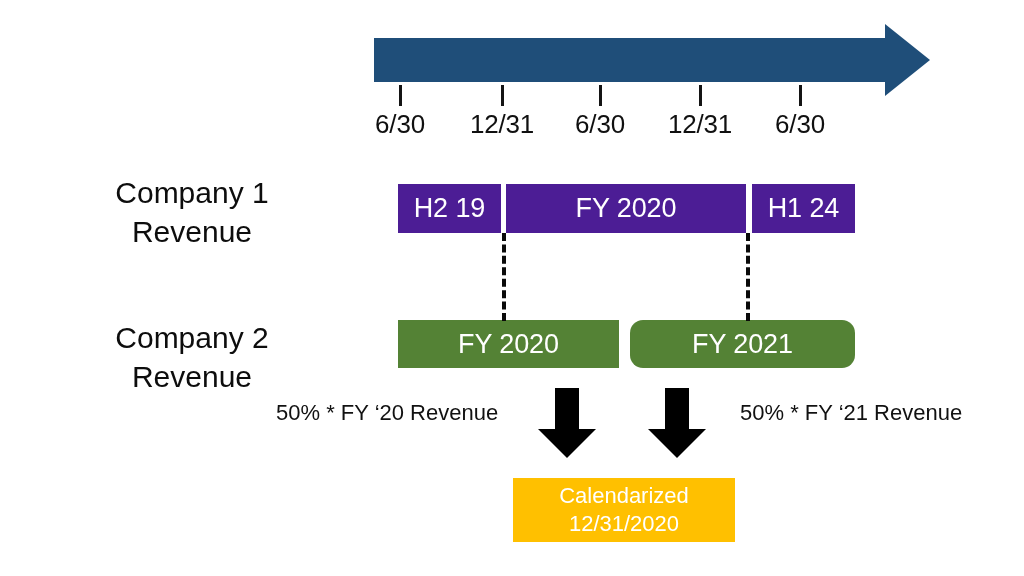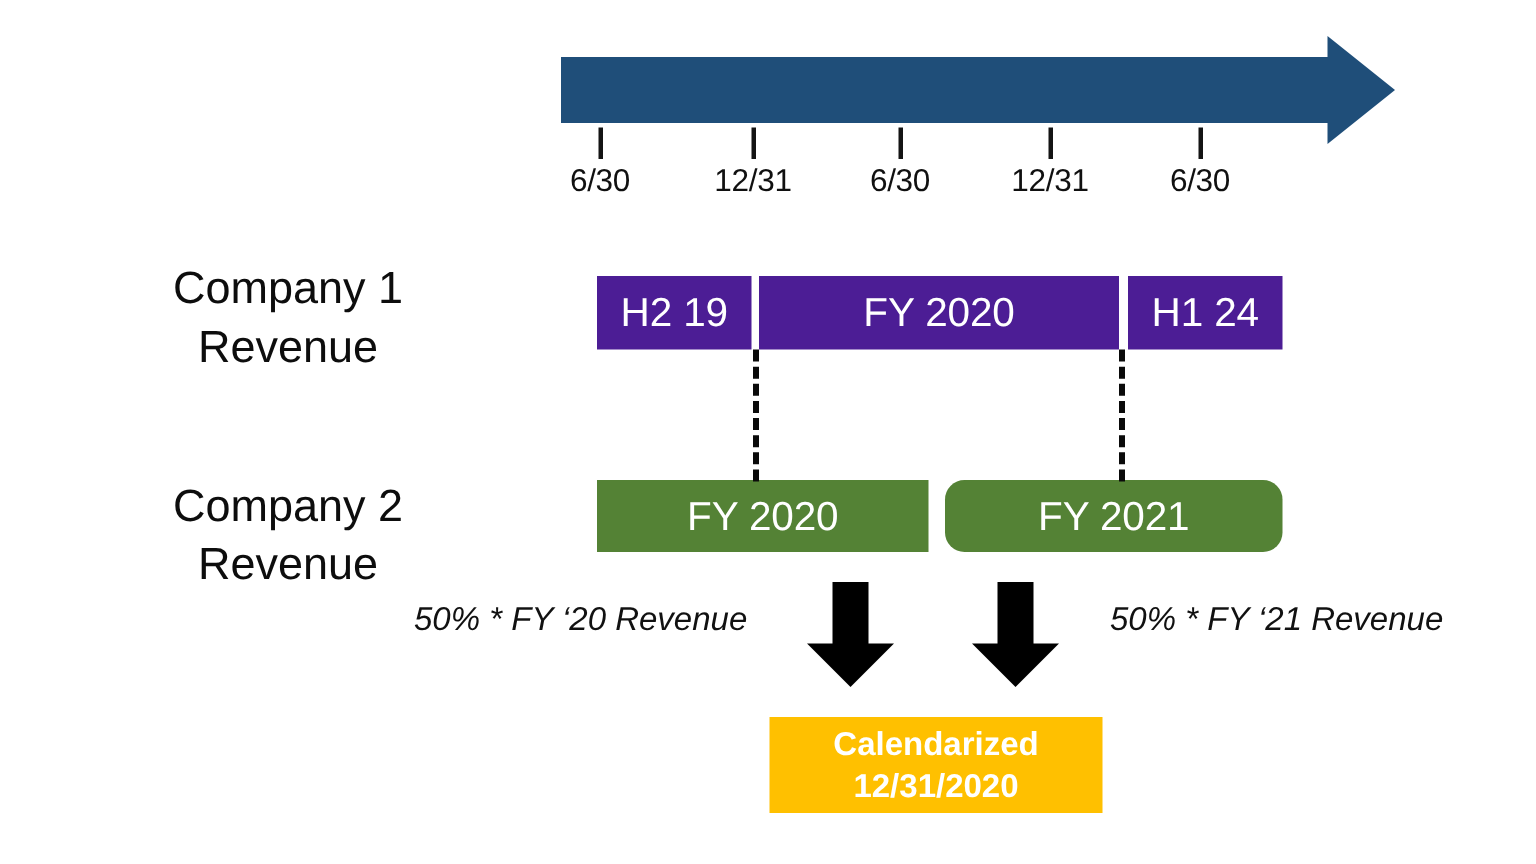--- a/index.html
+++ b/index.html
@@ -32,21 +32,21 @@
 
   
   .tick {
     width: 3px;
     background: #141414;
     top: 85px;
     height: 21px;
   }
   .tick-label {
     top: 109px;
-    font-size: 21px;
+    font-size: 26px;
     color: #101010;
     text-align: center;
     width: 120px;
     letter-spacing: -0.2px;
     white-space: nowrap;
   }
 
   
   .row-label {
     font-size: 30px;
@@ -83,37 +83,36 @@
     height: 88px;
   }
 
   
   .down-arrow { top: 388px; width: 58px; height: 70px; }
   .down-arrow svg { display: block; }
 
   
   .formula {
     font-size: 22px;
-    font-style: italic;
     color: #111111;
     top: 400px;
     white-space: nowrap;
   }
   #formula-left  { left: 276px; }
   #formula-right { left: 740px; }
 
   
   #result-box {
     left: 513px;
     top: 478px;
     width: 222px;
     height: 64px;
     background: #FFC000;
     color: #ffffff;
-    font-weight: bold;
+    font-weight: normal;
     font-size: 22px;
     line-height: 1.28;
     display: flex;
     flex-direction: column;
     align-items: center;
     justify-content: center;
     text-align: center;
   }
 </style>
 </head>

